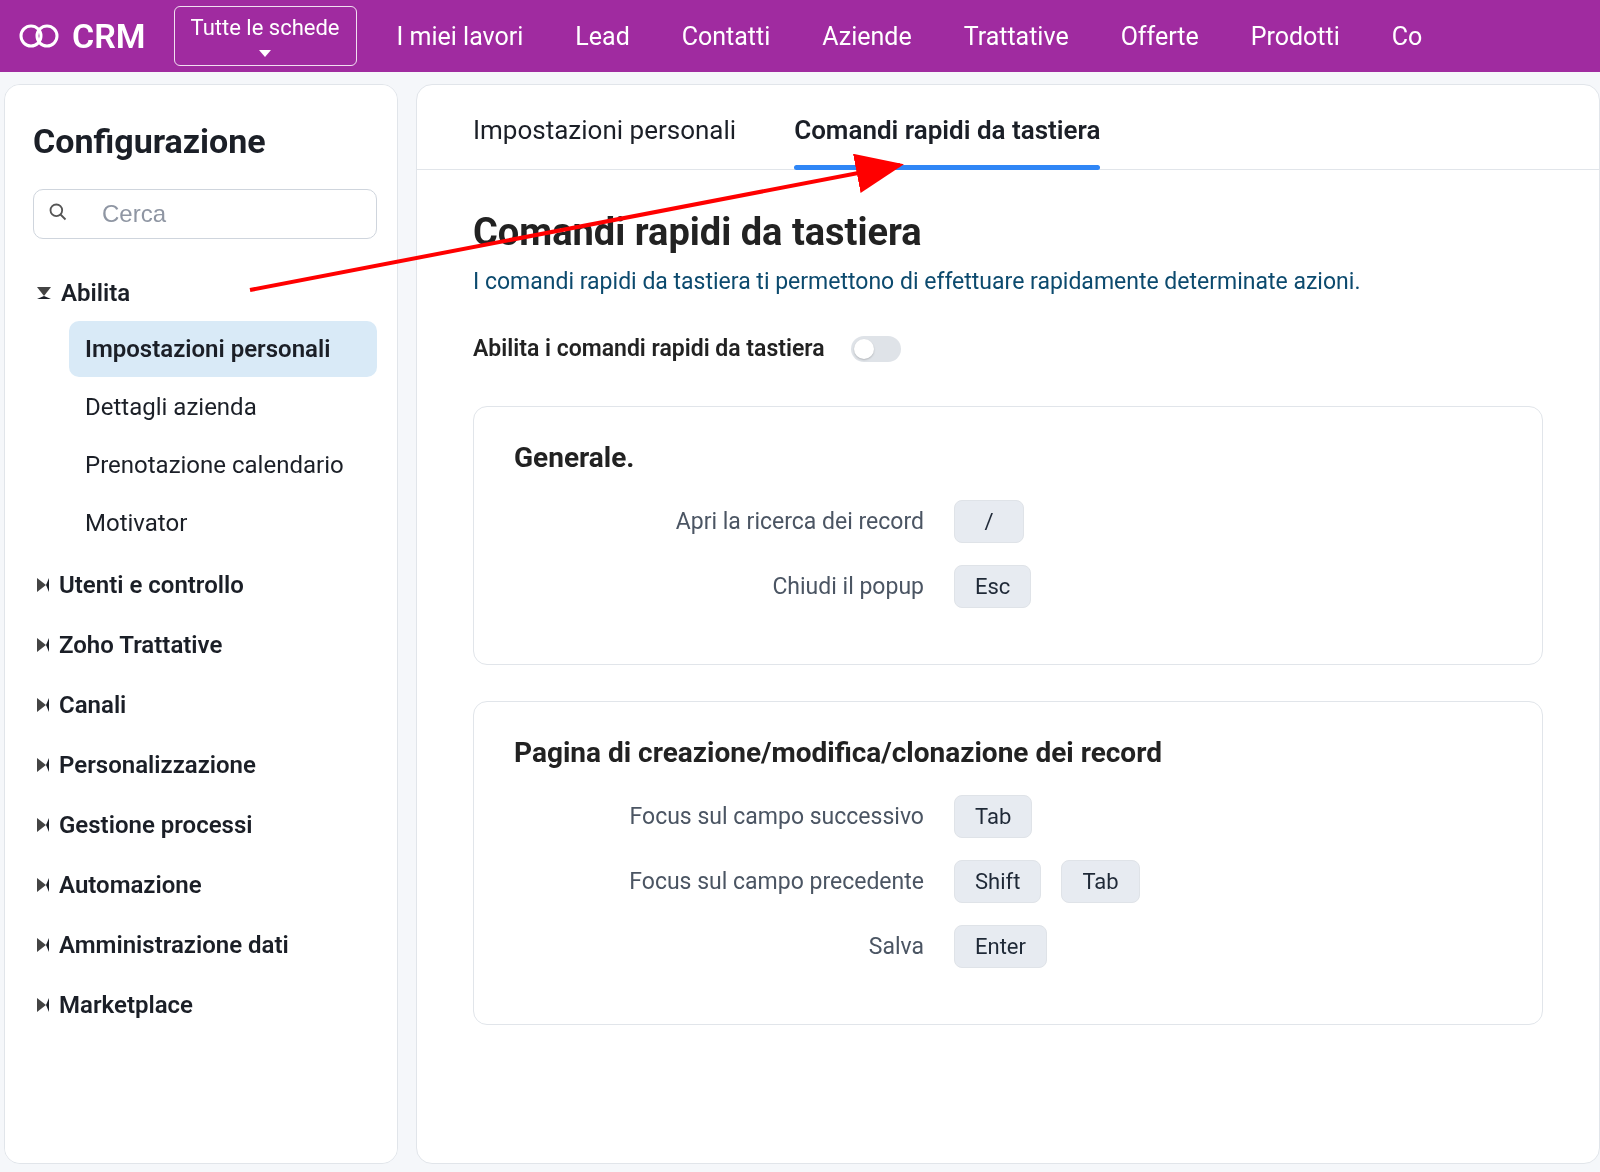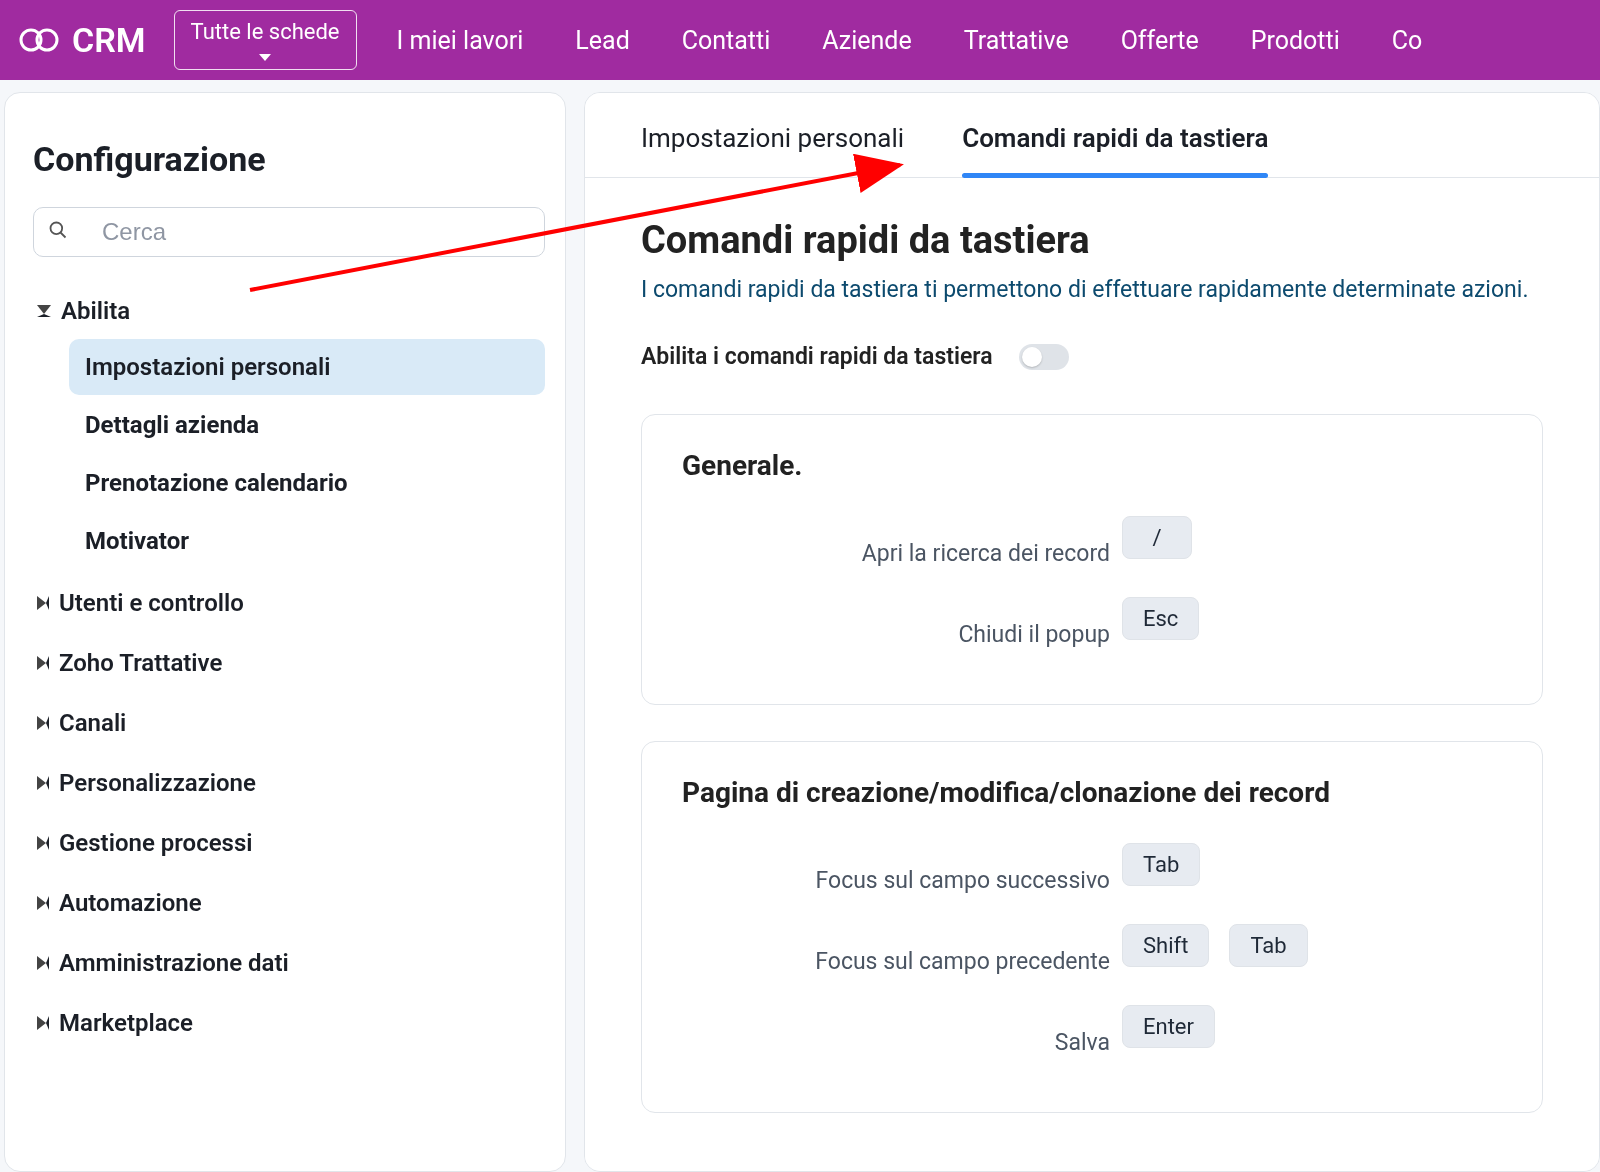--- a/index.html
+++ b/index.html
@@ -4,21 +4,21 @@
 <style>
   * { box-sizing: border-box; margin: 0; padding: 0; }
   html, body { height: 100%; font-family: -apple-system, BlinkMacSystemFont, "Segoe UI", Roboto, Helvetica, Arial, sans-serif; color:#222; }
   body { background:#f5f7fa; overflow:hidden; }
 
   
   .topbar {
     background:#a32ea3;
     background: linear-gradient(#a02ba0,#a02ba0);
     background-color:#a12da3;
-    height:80px;
+    height:72px;
     display:flex;
     align-items:center;
     padding:0 20px 0 18px;
     color:#fff;
     font-size:25px;
     white-space:nowrap;
     overflow:hidden;
   }
   .logo-ring {
     width:42px; height:26px; position:relative; margin-right:12px;
@@ -39,26 +39,26 @@
   .all-tabs .caret {
     width:0;height:0;border-left:6px solid transparent;border-right:6px solid transparent;border-top:7px solid #fff;
   }
   .nav-items { display:flex; gap:52px; font-size:25px; }
   .nav-item { cursor:pointer; }
 
   
   .app-body { display:flex; height:calc(100% - 80px); }
 
   .sidebar {
-    width:562px;
+    width:394px;
     background:#fff;
     border:1px solid #e1e5ea;
     border-radius:16px;
     margin:12px 0 0 4px;
-    padding:46px 20px 20px 28px;
+    padding:36px 20px 20px 28px;
     overflow:auto;
   }
   .sidebar h1 {
     font-size:34px;
     font-weight:700;
     margin-bottom:28px;
     color:#1b1f27;
   }
   .searchbox {
     display:flex; align-items:center;
@@ -88,21 +88,21 @@
     width:0;height:0;border-style:solid;display:inline-block;
   }
   .caret-down { border-left:7px solid transparent;border-right:7px solid transparent;border-top:9px solid #444; }
   .caret-right { border-top:7px solid transparent;border-bottom:7px solid transparent;border-left:9px solid #444; }
 
   .subitems { padding-left:36px; }
   .subitem {
     padding:14px 16px;
     border-radius:10px;
     cursor:pointer;
-    font-weight:700;
+    font-weight:400;
     color:#1b1f27;
     margin:2px 0;
   }
   .subitem.active {
     background:#d9eaf7;
     font-weight:600;
   }
 
   
   .content-wrap { flex:1; padding:12px 0 0 18px; overflow:hidden; }
@@ -146,21 +146,21 @@
     border-radius:14px;
     padding:34px 40px 34px 40px;
     margin-bottom:36px;
   }
   .card h3 { font-size:28px; font-weight:700; margin-bottom:26px; }
   .shortcut-row {
     display:flex; align-items:center;
     margin:22px 0;
     font-size:23px;
   }
-  .shortcut-label { flex:0 0 440px; text-align:right; color:#4b5563; padding-right:12px;margin-top:32px; }
+  .shortcut-label { flex:0 0 440px; text-align:right; color:#4b5563; padding-right:30px; }
   .keys { display:flex; gap:20px; }
   .key {
     background:#e7ebf1;
     border:1px solid #dfe3e8;
     border-radius:8px;
     min-width:70px;
     padding:8px 20px;
     text-align:center;
     font-size:22px;
     color:#1f2937;

